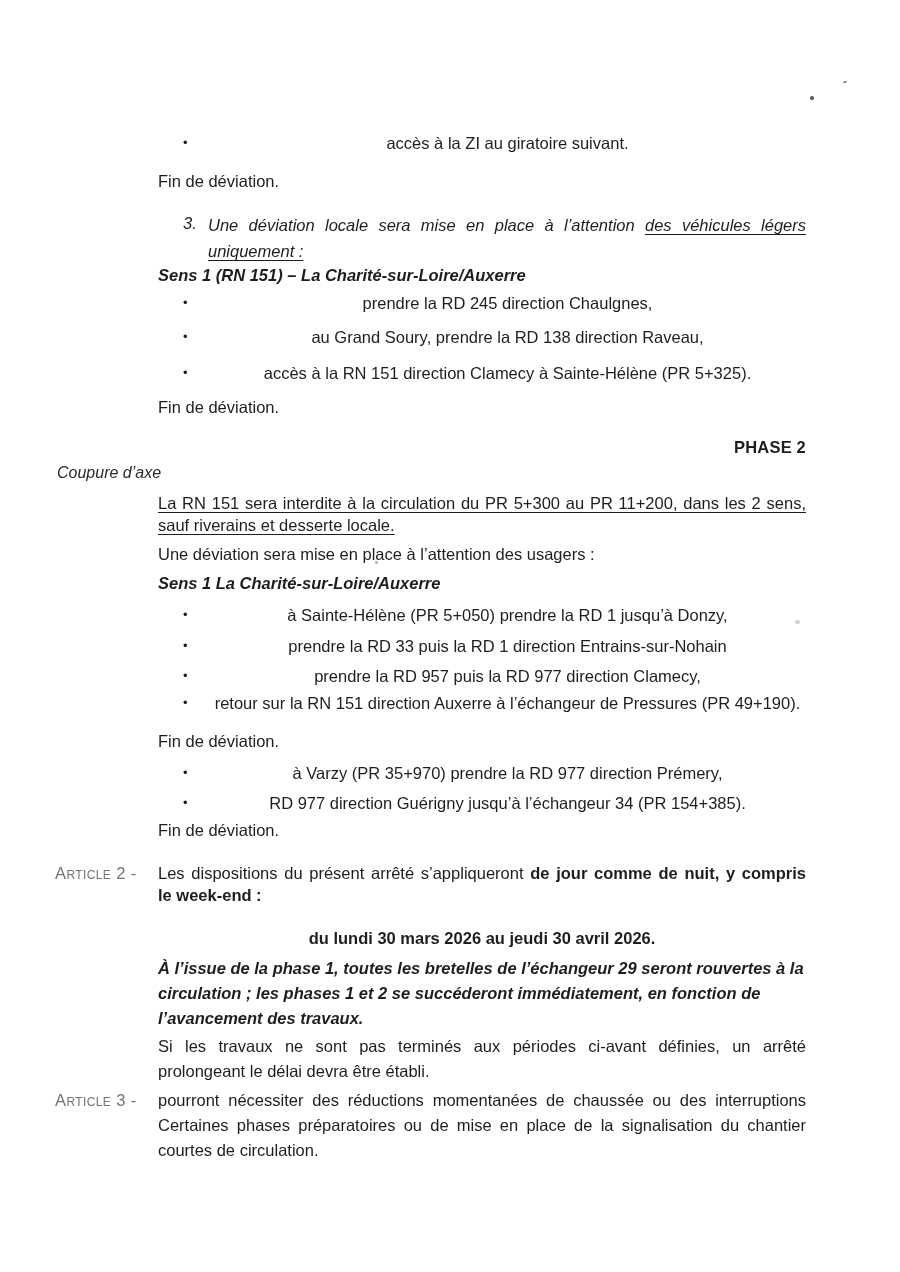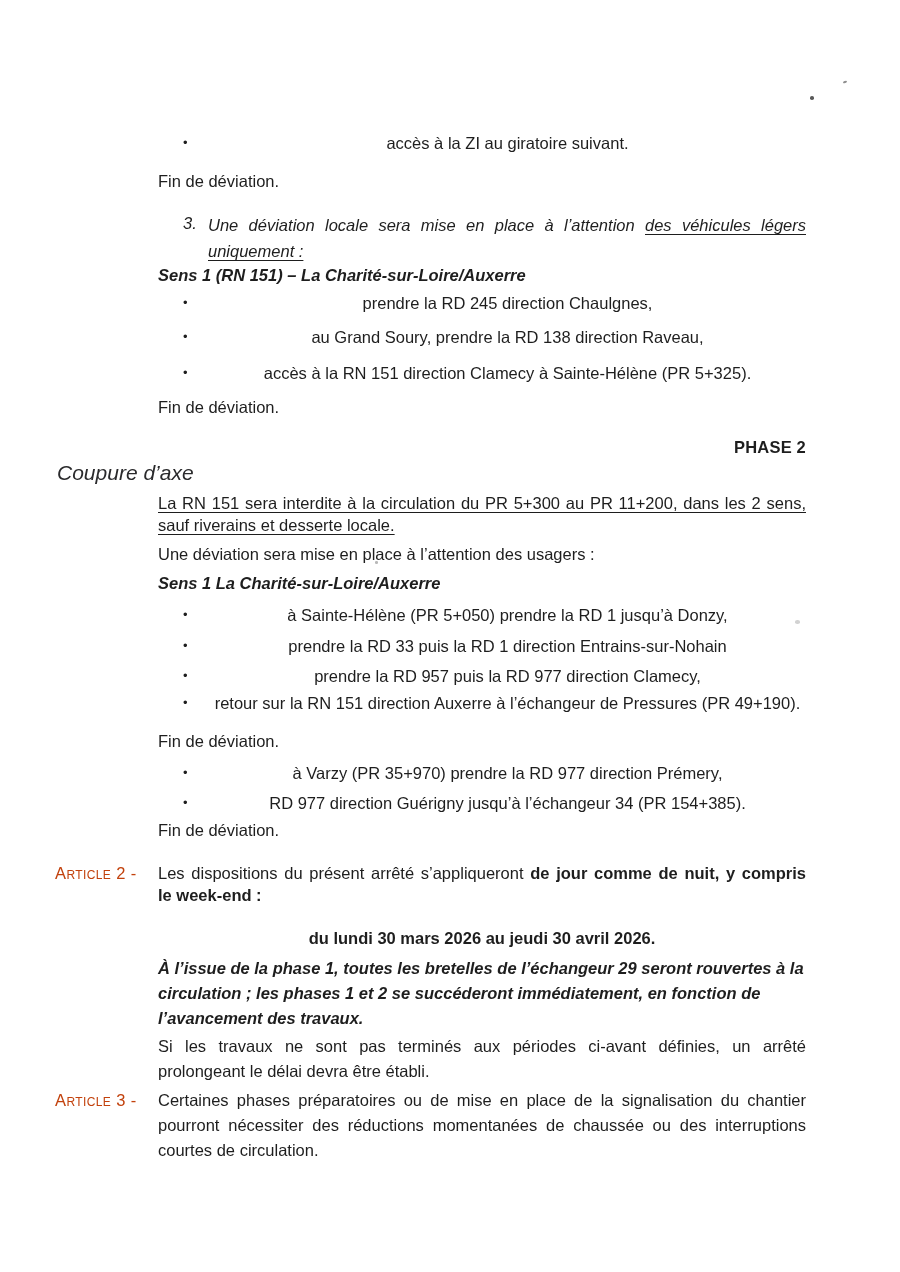--- a/index.html
+++ b/index.html
@@ -31,25 +31,25 @@
   .item3 { position:relative; padding-left:50px; font-style:italic; }
   .item3 .num { position:absolute; left:25px; top:0; }
   .item3 .l1 { line-height:26px; }
   .item3 .l2 { line-height:26px;font-style:italic; }
   .article { position:relative; }
   .article-label {
     position:absolute; left:-103px; top:0;
     font-variant:small-caps;
     letter-spacing:0.4px;
     font-size:16.5px;
-    color:#c2410c;
+    color:#737373;
   }
   .margin-note {
     position:absolute; left:57px; top:462px;
-    font-style:italic; font-size:21px; color:#2a2a2c;
+    font-style:italic; font-size:16px; color:#2a2a2c;
   }
   .note-block { font-weight:bold; font-style:italic; line-height:25px; }
   .lh25 { line-height:25px; }
   .speck { position:absolute; border-radius:45%; }
   .m-t16{margin-top:16px}.m-t20{margin-top:20px}.m-t18{margin-top:18px}
   .m-t6{margin-top:6px}.m-t12{margin-top:12px}.m-t14{margin-top:14px}
   .m-t34{margin-top:34px}.m-t7{margin-top:7px}.m-t10{margin-top:10px}
   .m-t9{margin-top:9px}.m-t8{margin-top:8px}.m-t5{margin-top:5px}
   .m-t21{margin-top:21px}.m-t3{margin-top:3px}.m-t4{margin-top:4px}
 </style>
@@ -159,19 +159,19 @@
       </div>
 
       <div class="lh25 m-t3">
         <div class="just">Si les travaux ne sont pas terminés aux périodes ci-avant définies, un arrêté</div>
         <div>prolongeant le délai devra être établi.</div>
       </div>
     </div>
 
     <div class="article lh25 m-t4">
       <span class="article-label">Article 3 -</span>
+      <div class="just">pourront nécessiter des réductions momentanées de chaussée ou des interruptions</div>
       <div class="just">Certaines phases préparatoires ou de mise en place de la signalisation du chantier</div>
-      <div class="just">pourront nécessiter des réductions momentanées de chaussée ou des interruptions</div>
       <div>courtes de circulation.</div>
     </div>
 
   </div>
 </div>
 
 </body></html>

